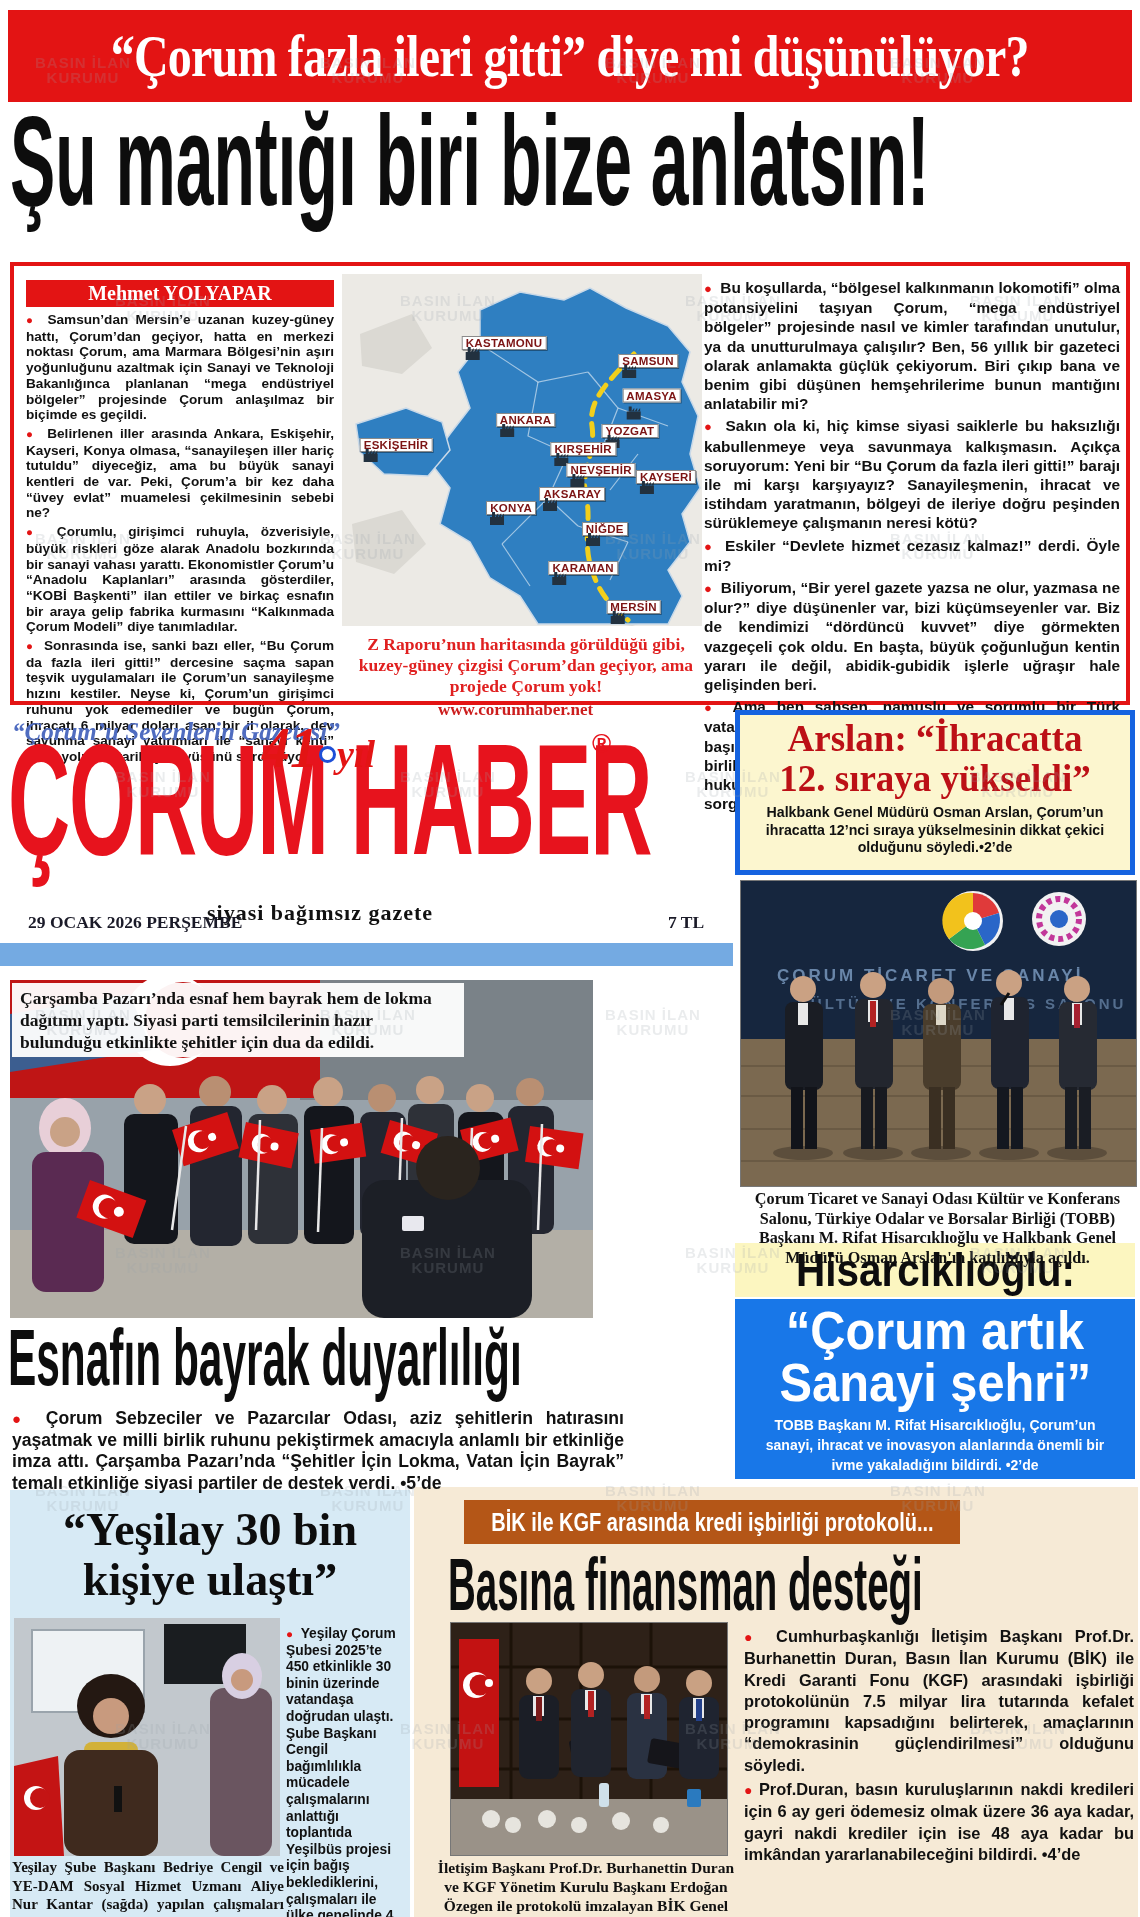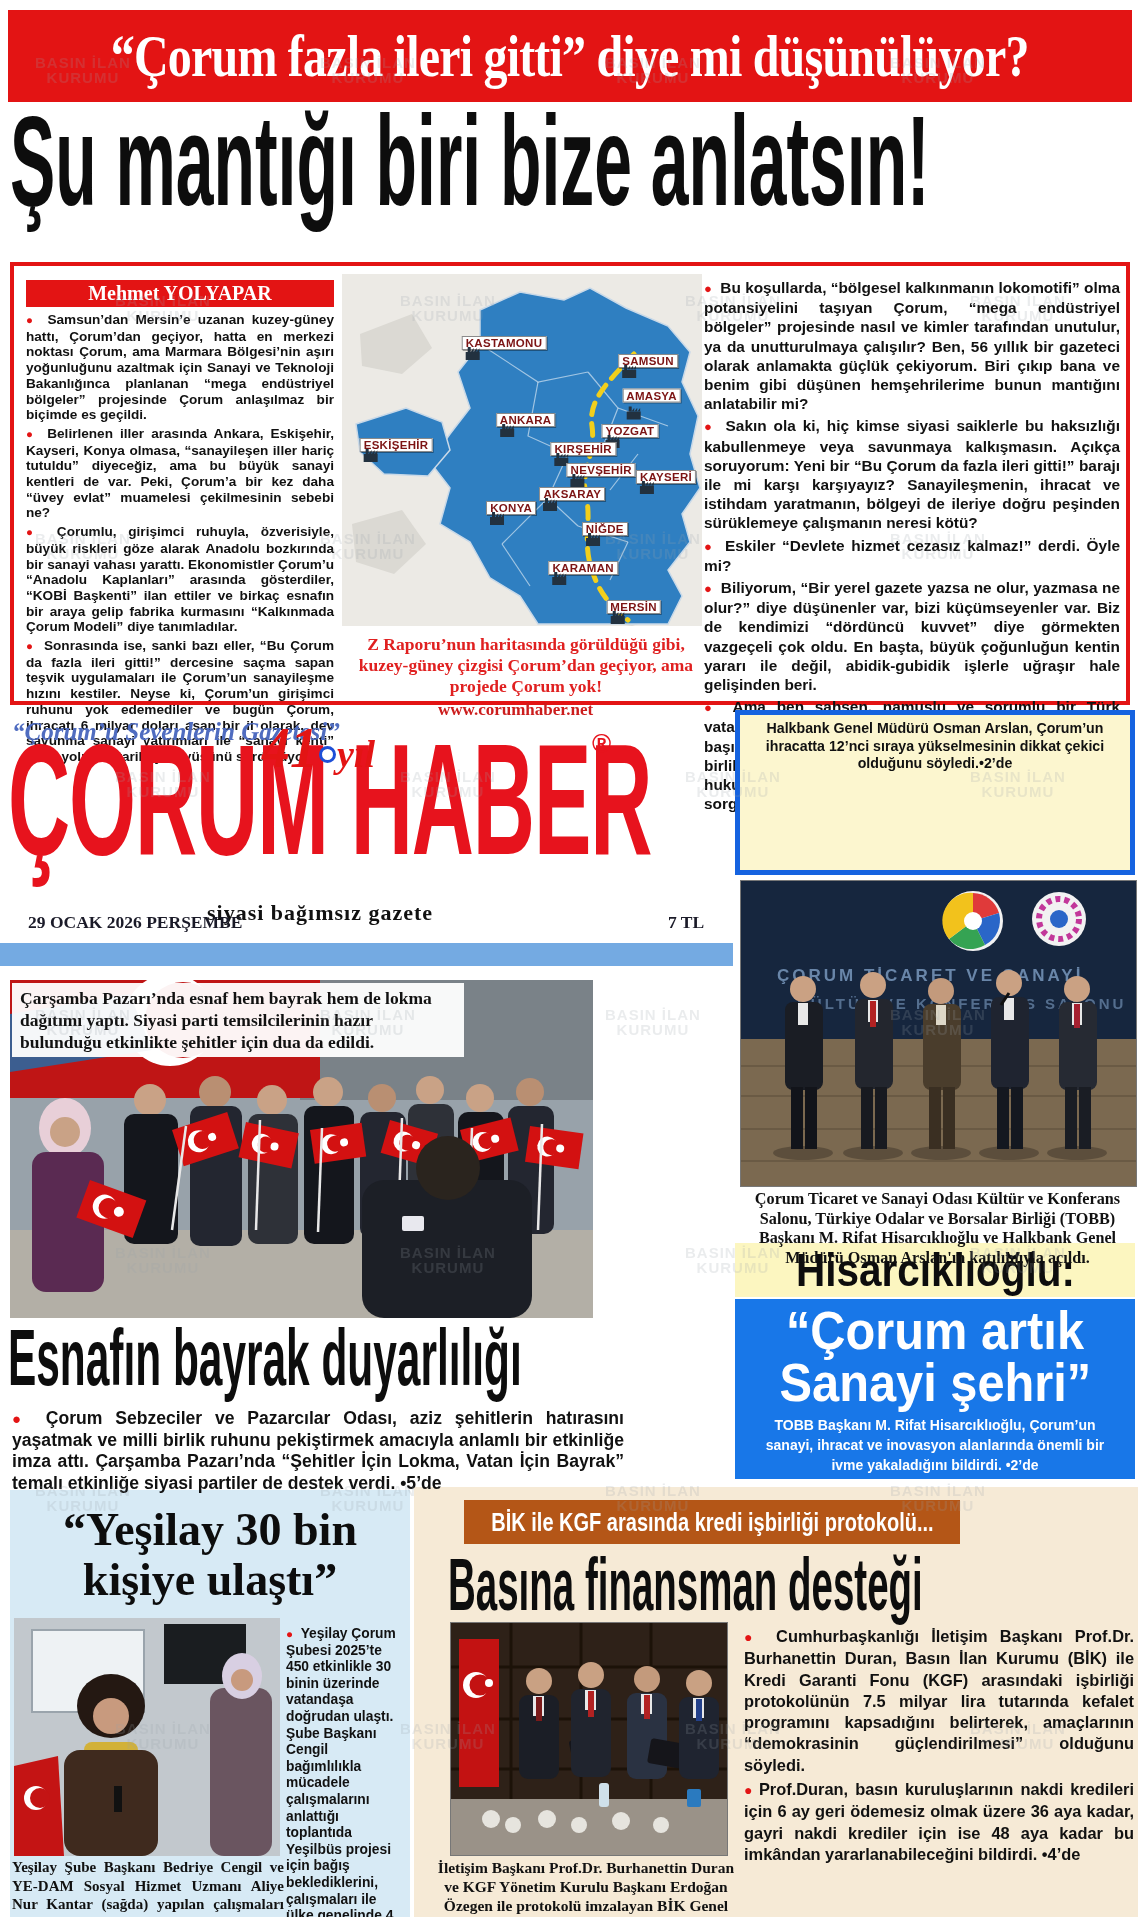--- a/index.html
+++ b/index.html
@@ -246,20 +246,24 @@
   <div class="abs masthead">
     <span>ÇORUM HABER</span>
   </div>
   <div class="abs regmark">®</div>
   <div class="abs subtitle">siyasi bağımsız gazete</div>
   <div class="abs date-line">29 OCAK 2026 PERŞEMBE</div>
   <div class="abs price">7 TL</div>
   <div class="abs blue-bar"></div>
 
   <div class="abs arslan-box">
+    <div class="arslan-h">
+      <div>Arslan: “İhracatta</div>
+      <div>12. sıraya yükseldi”</div>
+    </div>
     <div class="arslan-sub">Halkbank Genel Müdürü Osman Arslan, Çorum’un ihracatta 12’nci sıraya yükselmesinin dikkat çekici olduğunu söyledi.•2’de</div>
   </div>
 
   <div class="abs photo flag-photo">
     <svg viewBox="0 0 583 338" width="583" height="338">
       <rect width="583" height="338" fill="#98a2aa"></rect>
       <rect x="290" y="0" width="293" height="120" fill="#7a8288"></rect>
       <rect x="0" y="0" width="310" height="118" fill="#bf1515"></rect>
       <circle cx="160" cy="40" r="46" fill="#fff"></circle>
         <circle cx="173" cy="40" r="38" fill="#bf1515"></circle>

